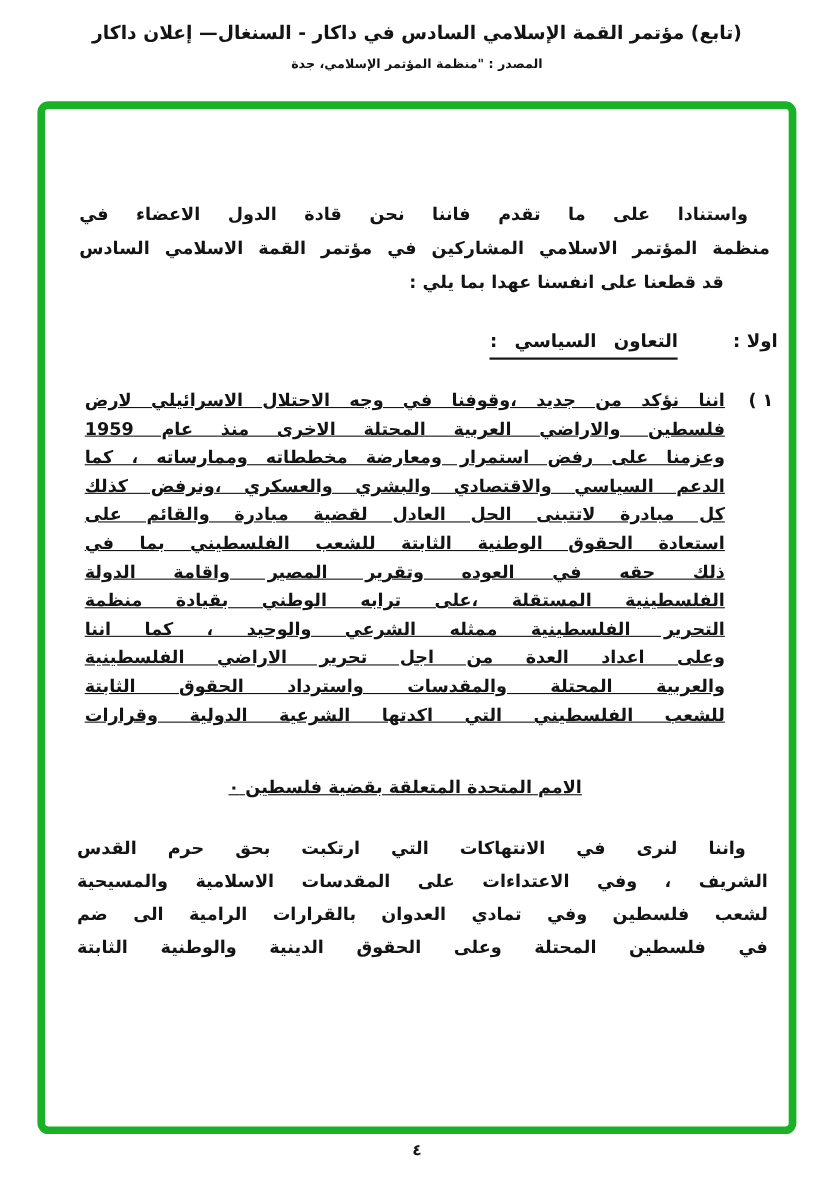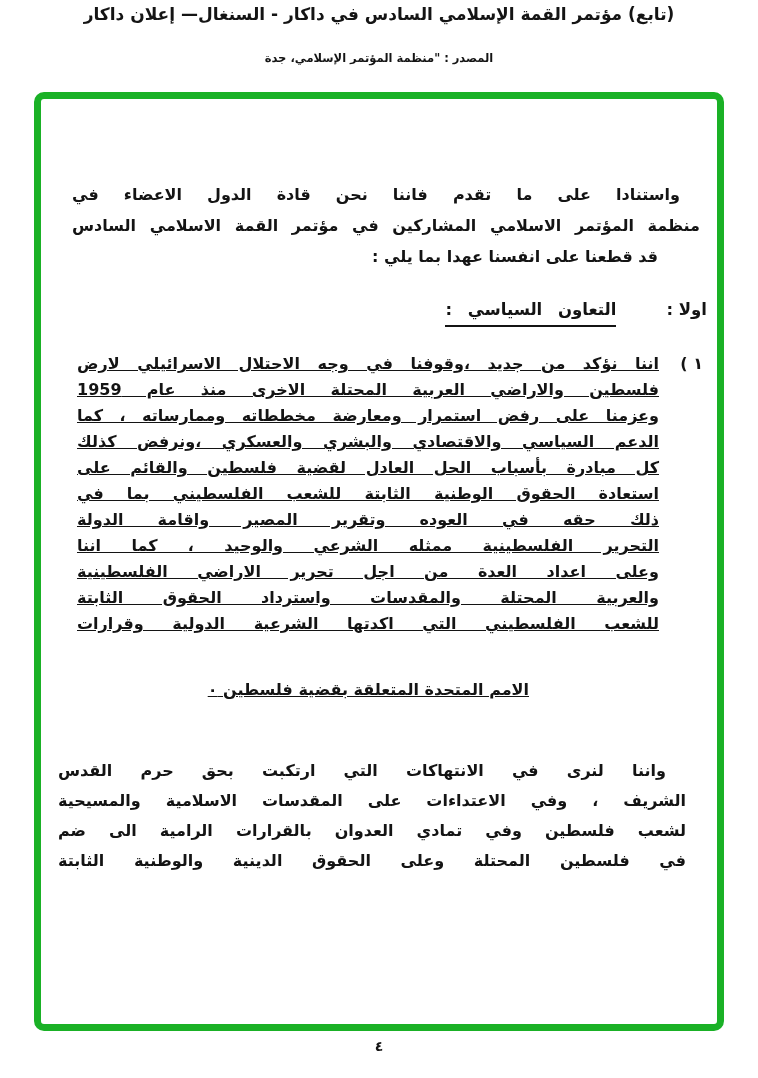--- a/index.html
+++ b/index.html
@@ -13,21 +13,21 @@
     width:758px;
     height:1078px;
     background:#ffffff;
     font-family:"DejaVu Sans", sans-serif;
     color:var(--ink);
     overflow:hidden;
   }
   
   .header-title{
     position:absolute;
-    top:4px; left:0; right:0;
+    top:20px; left:0; right:0;
     direction:rtl;
     text-align:center;
     font-size:17px;
     font-weight:bold;
     letter-spacing:0;
   }
   .header-source{
     position:absolute;
     top:51px; left:0; right:0;
     direction:rtl;
@@ -86,21 +86,21 @@
   .item1-marker{
     flex:0 0 44px;
     direction:ltr;
     text-align:right;
     padding-left:6px;
   }
   .item1-text{flex:1; min-width:0;text-decoration:underline;}
   .item1-text .tline:last-child{text-align-last:right; padding-right:130px;margin-top:40px;}
 
   .closing{
-    top:756px; right:72px; width:628px;
+    top:756px; right:60px; width:628px;
     line-height:30px;
   }
   .closing .tline:first-child{padding-right:20px;}
 
   
   .pagenum{
     position:absolute;
     top:1038px; left:0; right:0;
     text-align:center;
     font-size:14px;
@@ -129,23 +129,24 @@
     <span class="section-title">التعاون السياسي :</span>
   </div>
 
   <div class="textblock item1">
     <div class="item1-marker">( ١</div>
     <div class="item1-text">
         <div class="tline">اننا نؤكد من جديد ،وقوفنا في وجه الاحتلال الاسرائيلي لارض</div>
         <div class="tline">فلسطين والاراضي العربية المحتلة الاخرى منذ عام 1959</div>
         <div class="tline">وعزمنا على رفض استمرار ومعارضة مخططاته وممارساته ، كما</div>
         <div class="tline">الدعم السياسي والاقتصادي والبشري والعسكري ،ونرفض كذلك</div>
-        <div class="tline">كل مبادرة بأسباب الحل العادل لقضية فلسطين والقائم على</div>
+        <div class="tline">كل مبادرة لاتتبنى الحل العادل لقضية مبادرة والقائم على</div>
         <div class="tline">استعادة الحقوق الوطنية الثابتة للشعب الفلسطيني بما في</div>
         <div class="tline">ذلك حقه في العوده وتقرير المصير واقامة الدولة</div>
+        <div class="tline">الفلسطينية المستقلة ،على ترابه الوطني بقيادة منظمة</div>
         <div class="tline">التحرير الفلسطينية ممثله الشرعي والوحيد ، كما اننا</div>
         <div class="tline">وعلى اعداد العدة من اجل تحرير الاراضي الفلسطينية</div>
         <div class="tline">والعربية المحتلة والمقدسات واسترداد الحقوق الثابتة</div>
         <div class="tline">للشعب الفلسطيني التي اكدتها الشرعية الدولية وقرارات</div>
         <div class="tline">الامم المتحدة المتعلقة بقضية فلسطين ٠</div>
       </div>
   </div>
 
   <div class="textblock closing">
       <div class="tline">واننا لنرى في الانتهاكات التي ارتكبت بحق حرم القدس</div>

